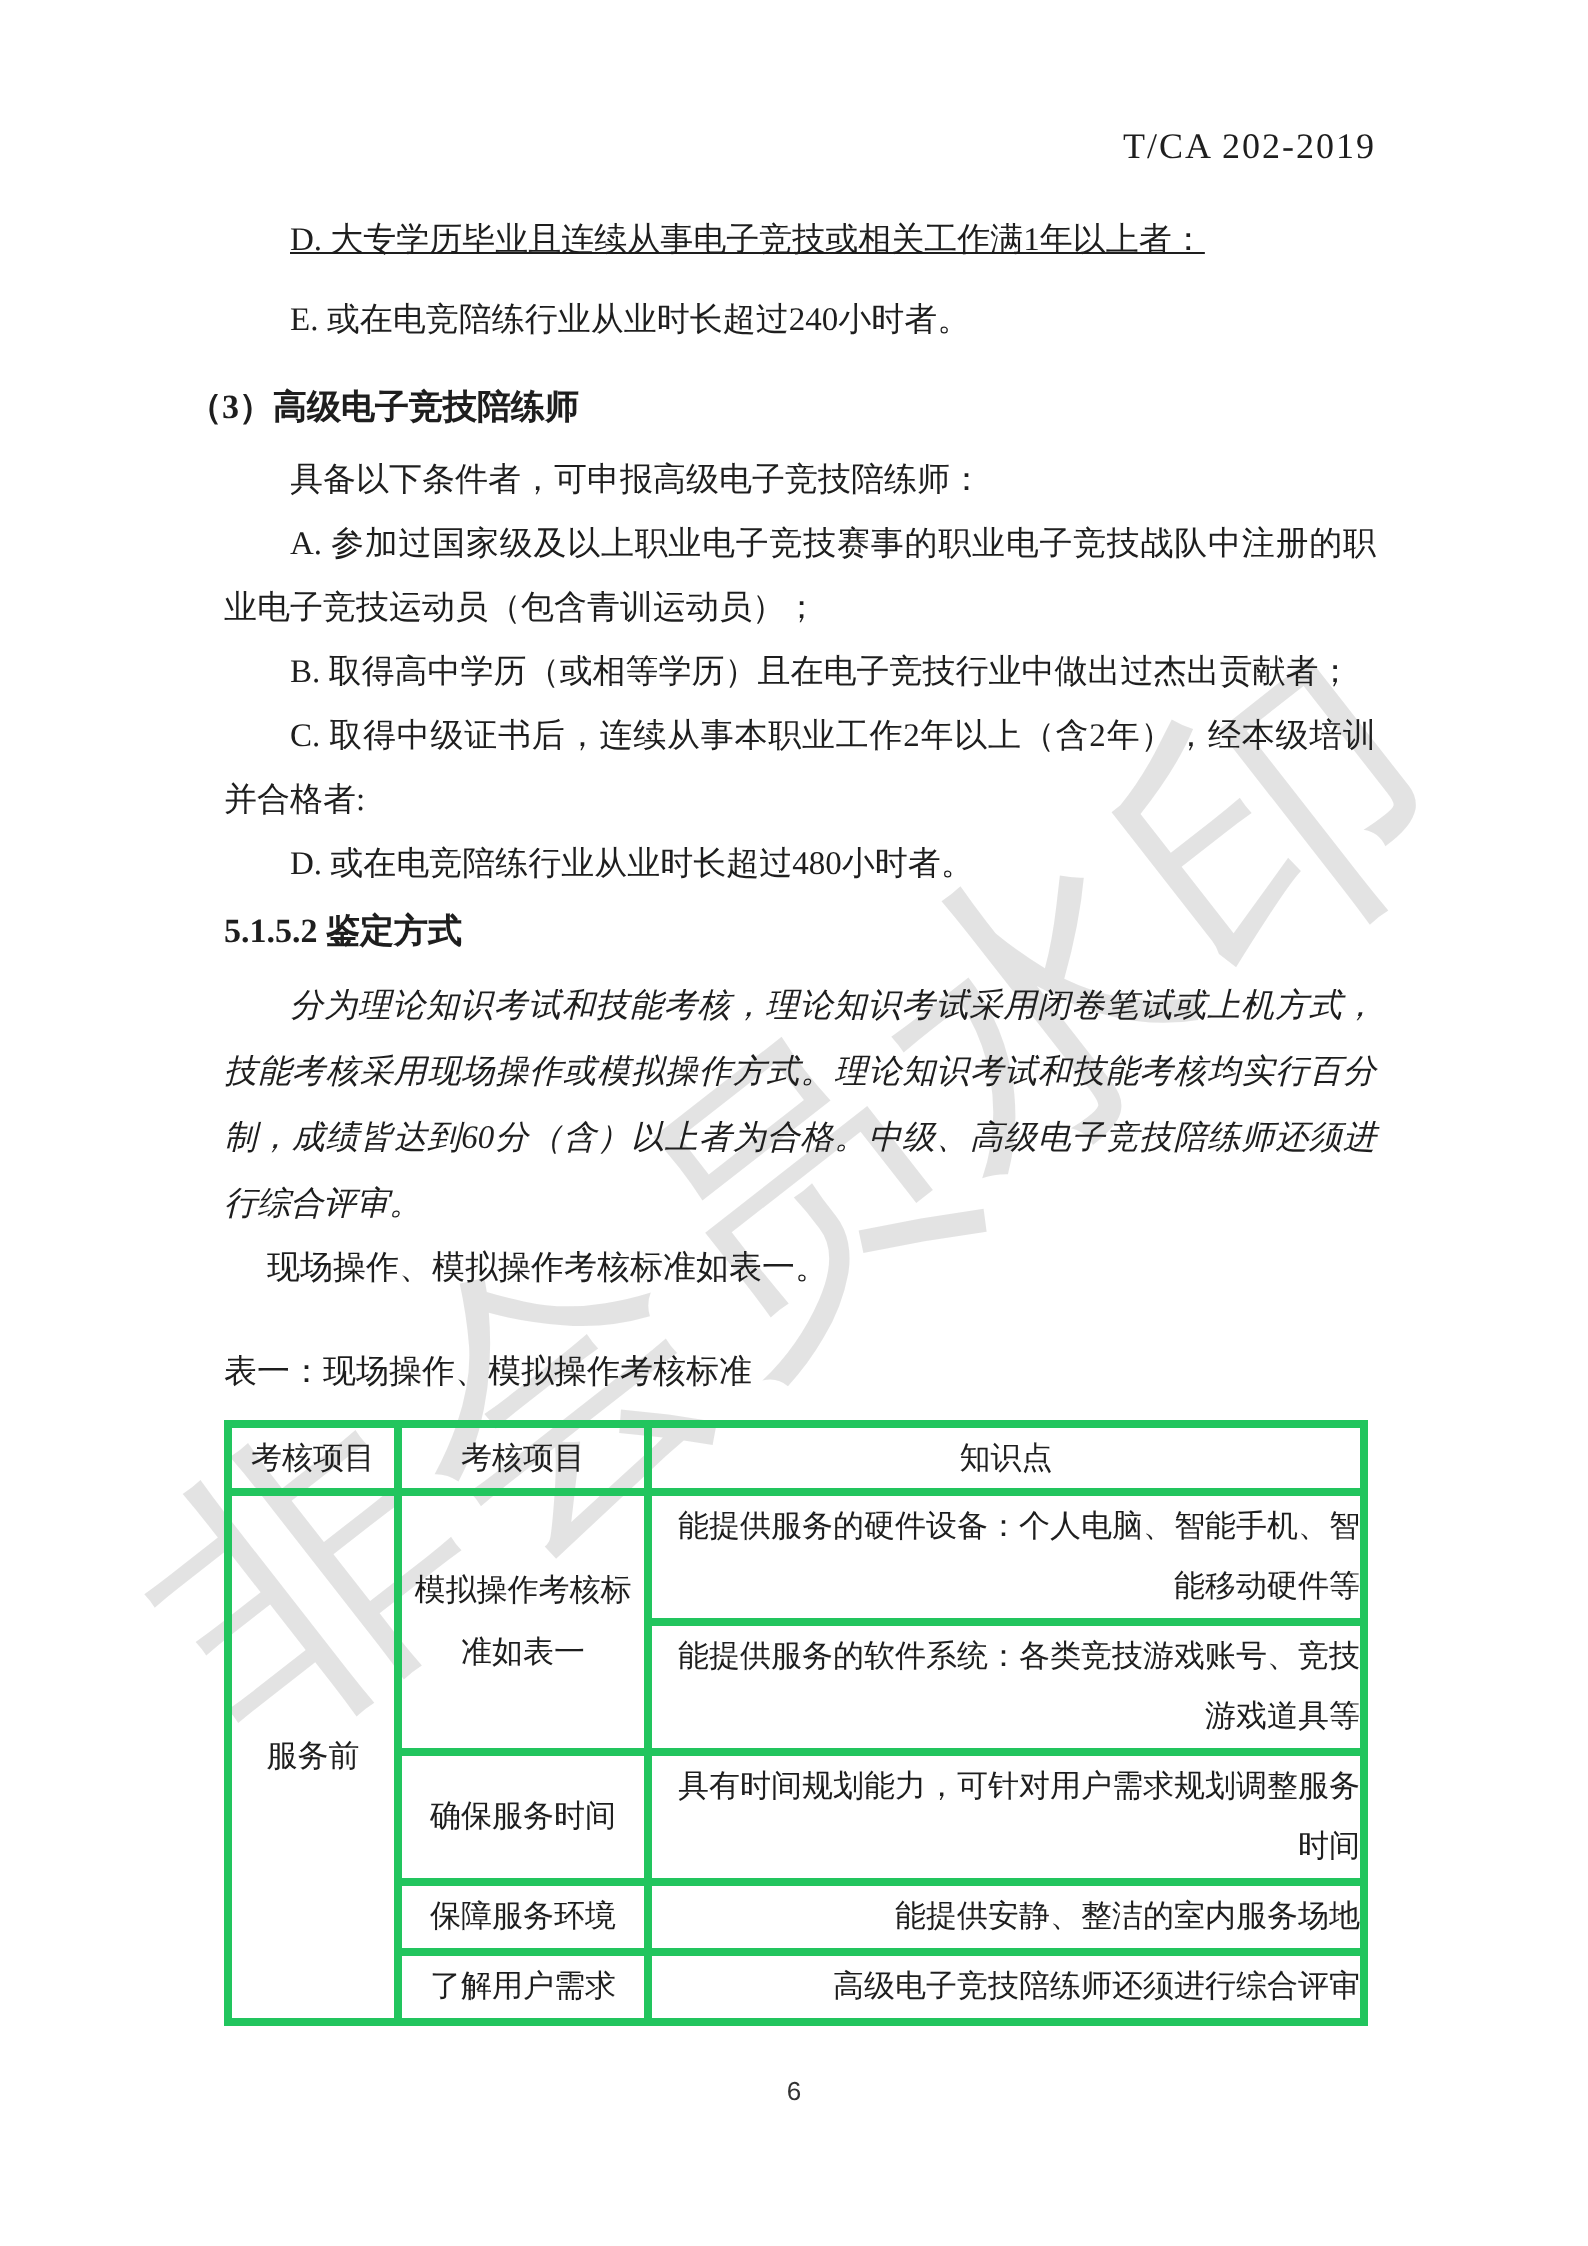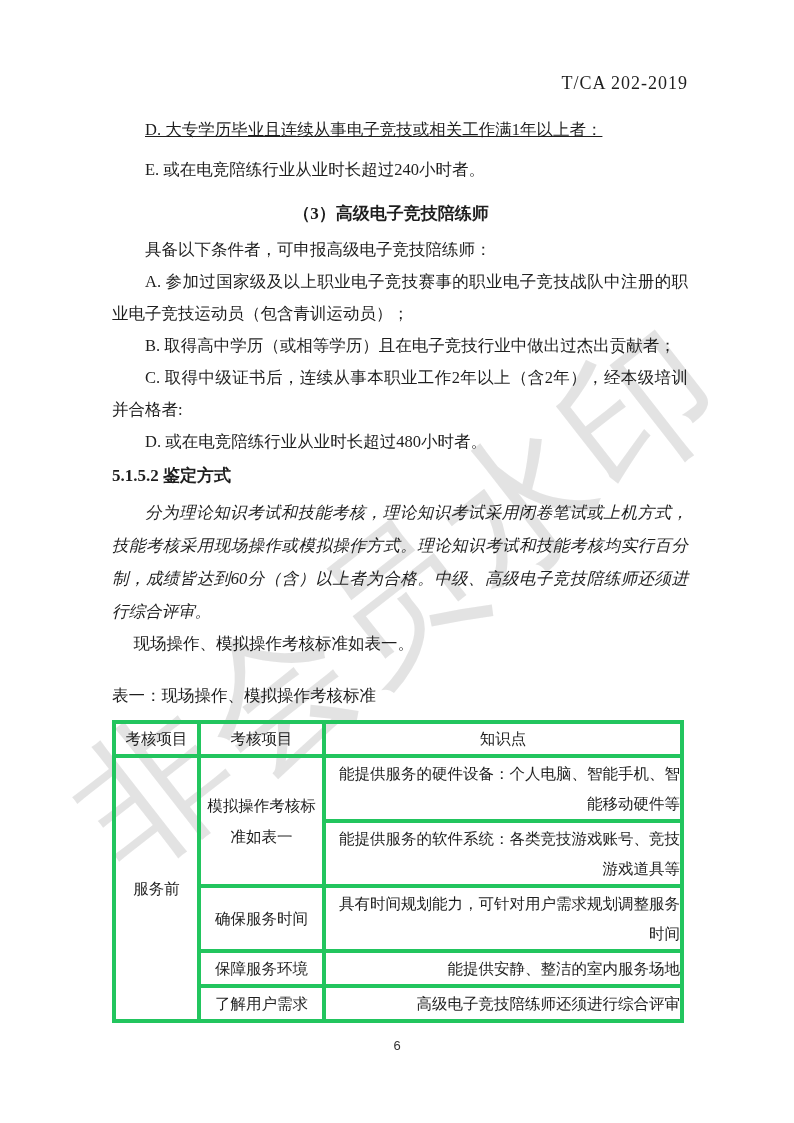--- a/index.html
+++ b/index.html
@@ -18,21 +18,21 @@
     font-size:150px;
     color:#c9c9c9;
     opacity:0.5;
     white-space:nowrap;
     letter-spacing:4px;
     z-index:1;
     font-family:"Liberation Sans", sans-serif;
   }
   .content {
     position:absolute;
-    left:112px; top:16px;
+    left:112px; top:6px;
     width:576px;
     z-index:2;
   }
   .doc-code {
     margin-top:54px;
     text-align:right;
     font-size:18px;
     line-height:26px;
     letter-spacing:1px;
   }
@@ -41,21 +41,20 @@
     font-size:16.5px;
     line-height:32px;
     text-align:justify;
   }
   .ind2 { text-indent:2em; }
   .h3 {
     margin:12px 0 0 -18px;
     font-size:17px;
     font-weight:bold;
     line-height:32px;
-    text-align:center;
   }
   .h-method {
     margin:2px 0 0 0;
     font-size:17px;
     font-weight:bold;
     line-height:32px;
   }
   .m-top18 { margin-top:18px;text-decoration:underline; }
   .m-top8  { margin-top:8px; }
   .m-top4  { margin-top:4px; }

